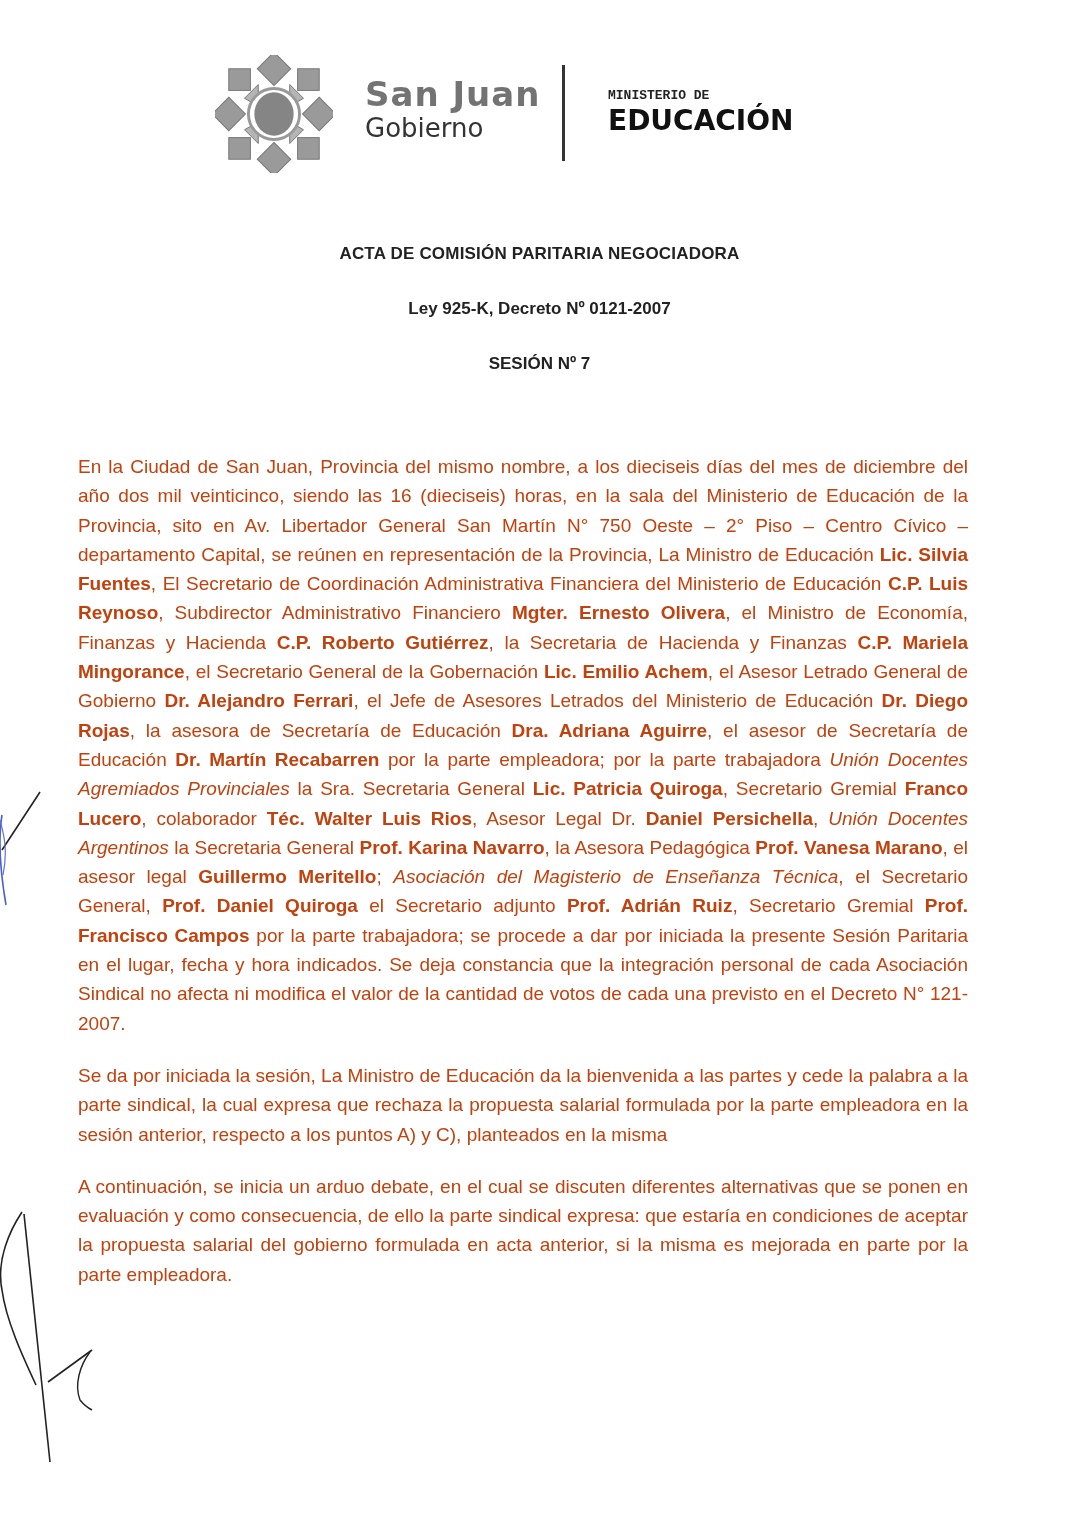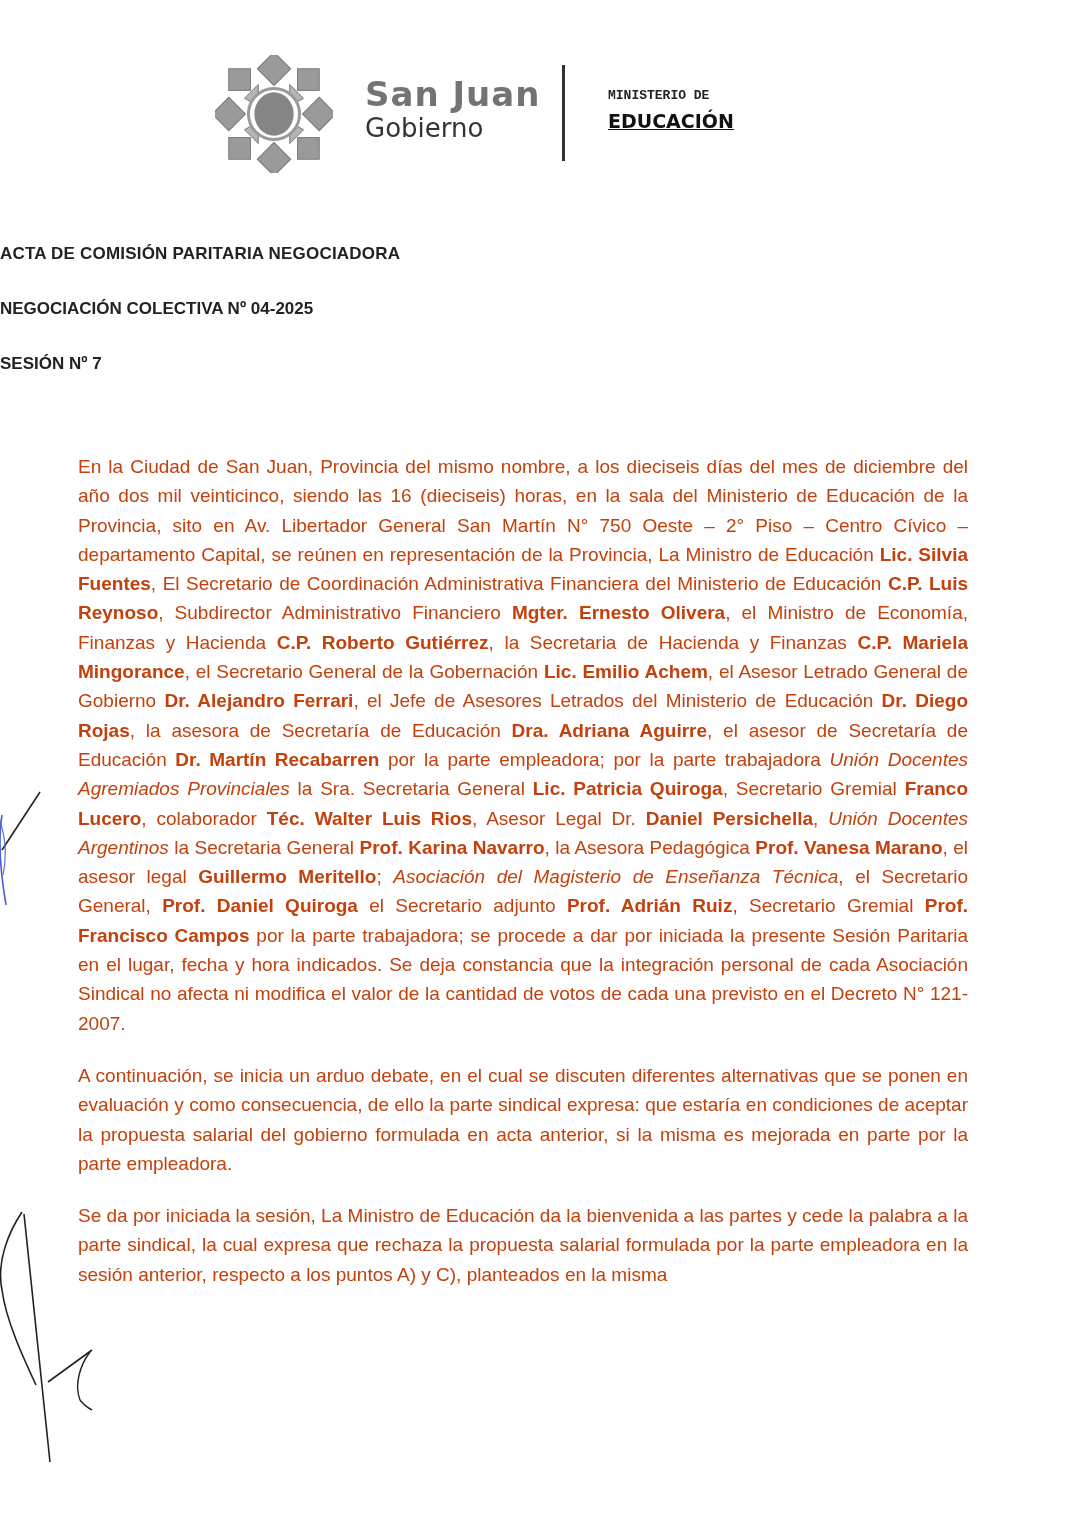--- a/index.html
+++ b/index.html
@@ -6,23 +6,23 @@
   body { width: 1079px; height: 1537px; position: relative; overflow: hidden;
          font-family: "Liberation Sans", sans-serif; color: #1a1a1a; }
   .header { position: absolute; left: 215px; top: 55px; width: 620px; height: 120px; }
   .logo-emblem { position: absolute; left: 0; top: 0; width: 118px; height: 118px; }
   .brand { position: absolute; left: 150px; top: 20px; }
   .brand-name { font-family: "DejaVu Sans", sans-serif; font-size: 34px; font-weight: bold; color: #737373; letter-spacing: 1px; line-height: 38px; }
   .brand-sub { font-family: "DejaVu Sans", sans-serif; font-size: 26px; color: #333; line-height: 26px; margin-top: 2px; }
   .vdivider { position: absolute; left: 347px; top: 10px; width: 3px; height: 96px; background: #333; }
   .ministry { position: absolute; left: 393px; top: 33px; }
   .ministry-small { font-family: Liberation Mono, monospace; font-size: 13px; font-weight: bold; color: #222; line-height: 16px; }
-  .ministry-big { font-family: "DejaVu Sans", sans-serif; font-size: 19px; font-weight: bold; color: #111; line-height: 34px; text-decoration: underline; }
+  .ministry-big { font-family: "DejaVu Sans", sans-serif; font-size: 28px; font-weight: bold; color: #111; line-height: 34px; }
 
-  .titles { position: absolute; left: 0; top: 238px; width: 1079px; }
+  .titles { position: absolute; left: 0; top: 238px; width: 1079px; text-align: center; }
   .titles div { font-size: 17px; font-weight: bold; color: #222; height: 55px; line-height: 32px; }
   .titles .t1 { letter-spacing: 0.2px; }
 
   .body-text { position: absolute; left: 78px; top: 452px; width: 890px; font-size: 19px; line-height: 29.3px; text-align: justify; color: #c2410c; }
   .body-text p { margin: 0 0 23px 0; }
   .body-text b { font-weight: bold; }
   .body-text i { font-style: italic; }
 
   .sig { position: absolute; pointer-events: none; }
 </style>
@@ -54,28 +54,28 @@
   </div>
   <div class="vdivider"></div>
   <div class="ministry">
     <div class="ministry-small">MINISTERIO DE</div>
     <div class="ministry-big">EDUCACIÓN</div>
   </div>
 </div>
 
 <div class="titles">
   <div class="t1">ACTA DE COMISIÓN PARITARIA NEGOCIADORA</div>
-  <div>NEGOCIACIÓN COLECTIVA Nº 04-2025</div>
+  <div>Ley 925-K, Decreto Nº 0121-2007</div>
   <div>SESIÓN Nº 7</div>
 </div>
 
 <div class="body-text">
   <p id="p1"><span>En la Ciudad de San Juan, Provincia del mismo nombre, a los dieciseis días del mes de diciembre del año dos mil veinticinco, siendo las 16 (dieciseis) horas, en la sala del Ministerio de Educación de la Provincia, sito en Av. Libertador General San Martín N° 750 Oeste – 2° Piso – Centro Cívico – departamento Capital, se reúnen en representación de la Provincia, La Ministro de Educación </span><b>Lic. Silvia Fuentes</b><span>, El Secretario de Coordinación Administrativa Financiera del Ministerio de Educación </span><b>C.P. Luis Reynoso</b><span>, Subdirector Administrativo Financiero </span><b>Mgter. Ernesto Olivera</b><span>, el Ministro de Economía, Finanzas y Hacienda </span><b>C.P. Roberto Gutiérrez</b><span>, la Secretaria de Hacienda y Finanzas </span><b>C.P. Mariela Mingorance</b><span>, el Secretario General de la Gobernación </span><b>Lic. Emilio Achem</b><span>, el Asesor Letrado General de Gobierno </span><b>Dr. Alejandro Ferrari</b><span>, el Jefe de Asesores Letrados del Ministerio de Educación </span><b>Dr. Diego Rojas</b><span>, la asesora de Secretaría de Educación </span><b>Dra. Adriana Aguirre</b><span>, el asesor de Secretaría de Educación </span><b>Dr. Martín Recabarren</b><span> por la parte empleadora; por la parte trabajadora </span><i>Unión Docentes Agremiados Provinciales</i><span> la Sra. Secretaria General </span><b>Lic. Patricia Quiroga</b><span>, Secretario Gremial </span><b>Franco Lucero</b><span>, colaborador </span><b>Téc. Walter Luis Rios</b><span>, Asesor Legal Dr. </span><b>Daniel Persichella</b><span>, </span><i>Unión Docentes Argentinos</i><span> la Secretaria General </span><b>Prof. Karina Navarro</b><span>, la Asesora Pedagógica </span><b>Prof. Vanesa Marano</b><span>, el asesor legal </span><b>Guillermo Meritello</b><span>; </span><i>Asociación del Magisterio de Enseñanza Técnica</i><span>, el Secretario General, </span><b>Prof. Daniel Quiroga</b><span> el Secretario adjunto </span><b>Prof. Adrián Ruiz</b><span>, Secretario Gremial </span><b>Prof. Francisco Campos</b><span> por la parte trabajadora; se procede a dar por iniciada la presente Sesión Paritaria en el lugar, fecha y hora indicados. Se deja constancia que la integración personal de cada Asociación Sindical no afecta ni modifica el valor de la cantidad de votos de cada una previsto en el Decreto N° 121-2007.</span></p>
+  <p>Se da por iniciada la sesión, La Ministro de Educación da la bienvenida a las partes y cede la palabra a la parte sindical, la cual expresa que rechaza la propuesta salarial formulada por la parte empleadora en la sesión anterior, respecto a los puntos A) y C), planteados en la misma</p>
   <p>A continuación, se inicia un arduo debate, en el cual se discuten diferentes alternativas  que se ponen en evaluación y como consecuencia, de ello la parte sindical expresa: que estaría en condiciones de aceptar la propuesta salarial del gobierno formulada en acta anterior, si la misma es mejorada en parte por la parte empleadora.</p>
-  <p>Se da por iniciada la sesión, La Ministro de Educación da la bienvenida a las partes y cede la palabra a la parte sindical, la cual expresa que rechaza la propuesta salarial formulada por la parte empleadora en la sesión anterior, respecto a los puntos A) y C), planteados en la misma</p>
 </div>
 
 <svg class="sig" style="left:0;top:780px;width:60px;height:130px;" viewBox="0 0 60 130">
   <path d="M40 12 L2 70" stroke="#222" stroke-width="1.6" fill="none"></path>
   <path d="M2 35 C-2 60, 0 90, 6 125" stroke="#4a5fd0" stroke-width="1.6" fill="none"></path>
   <path d="M0 40 C4 55, 8 70, 3 95" stroke="#6070d8" stroke-width="1.2" fill="none"></path>
 </svg>
 
 <svg class="sig" style="left:0;top:1200px;width:100px;height:275px;" viewBox="0 0 100 275">
   <path d="M22 12 C10 30, -4 60, 2 90 C6 120, 22 155, 36 185" stroke="#222" stroke-width="1.6" fill="none"></path>

